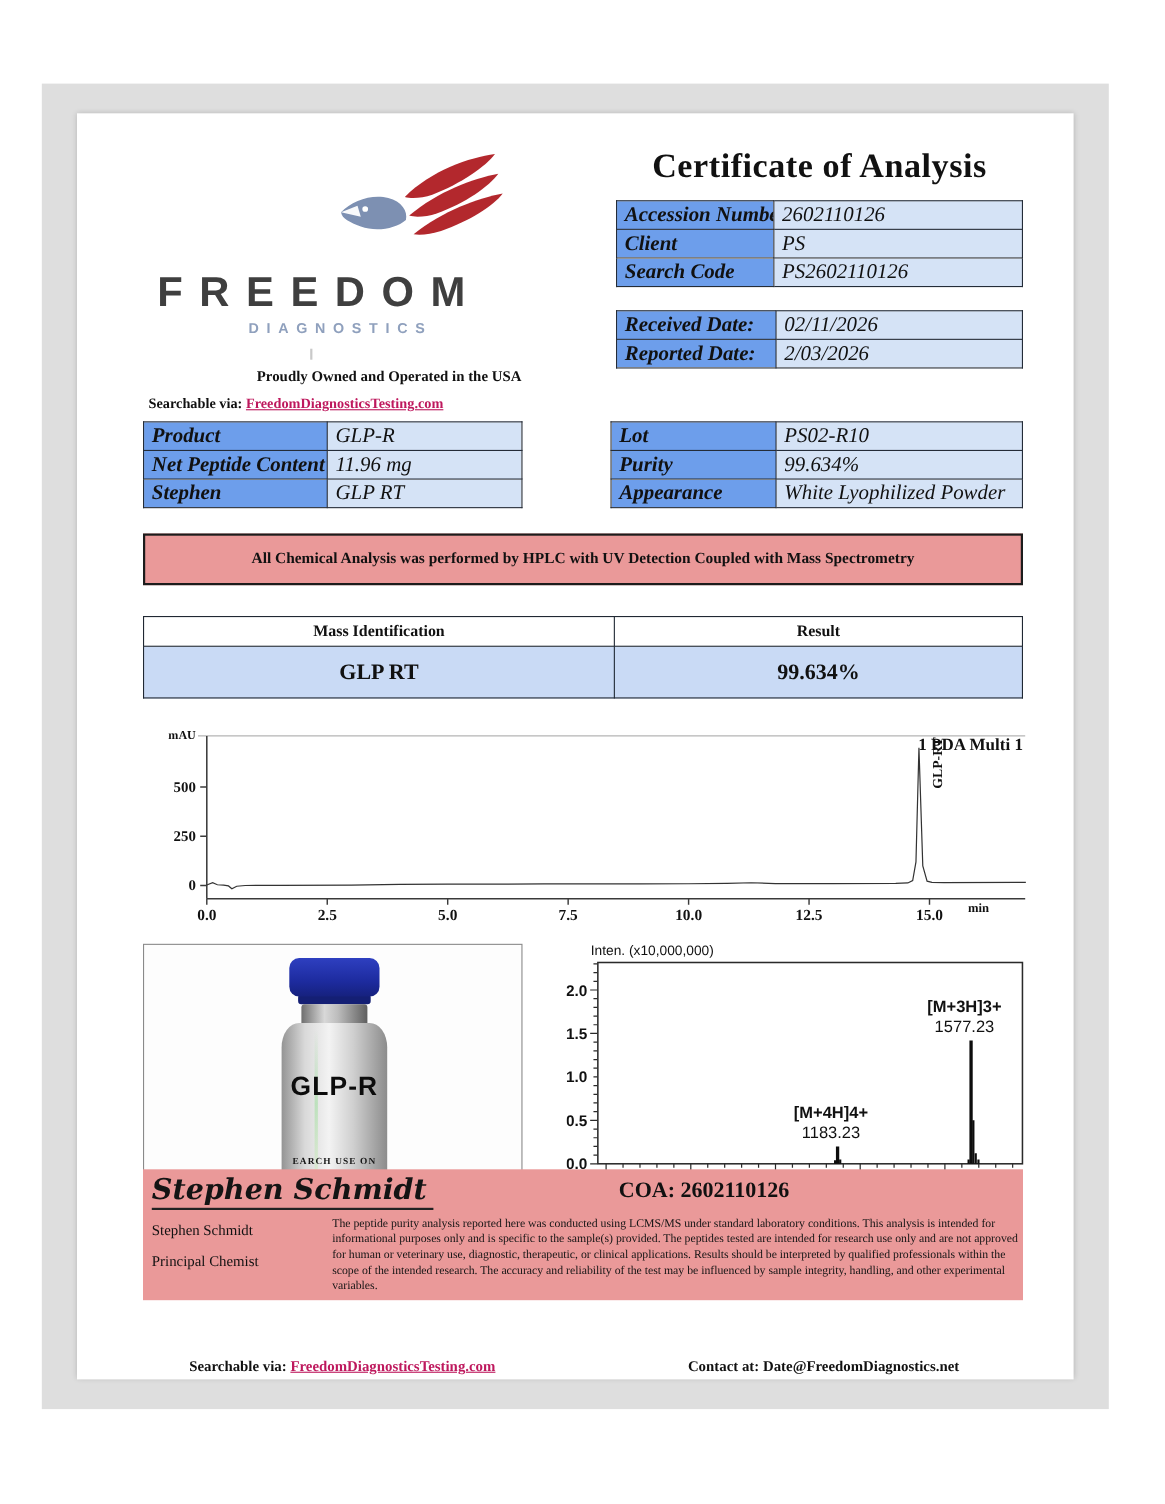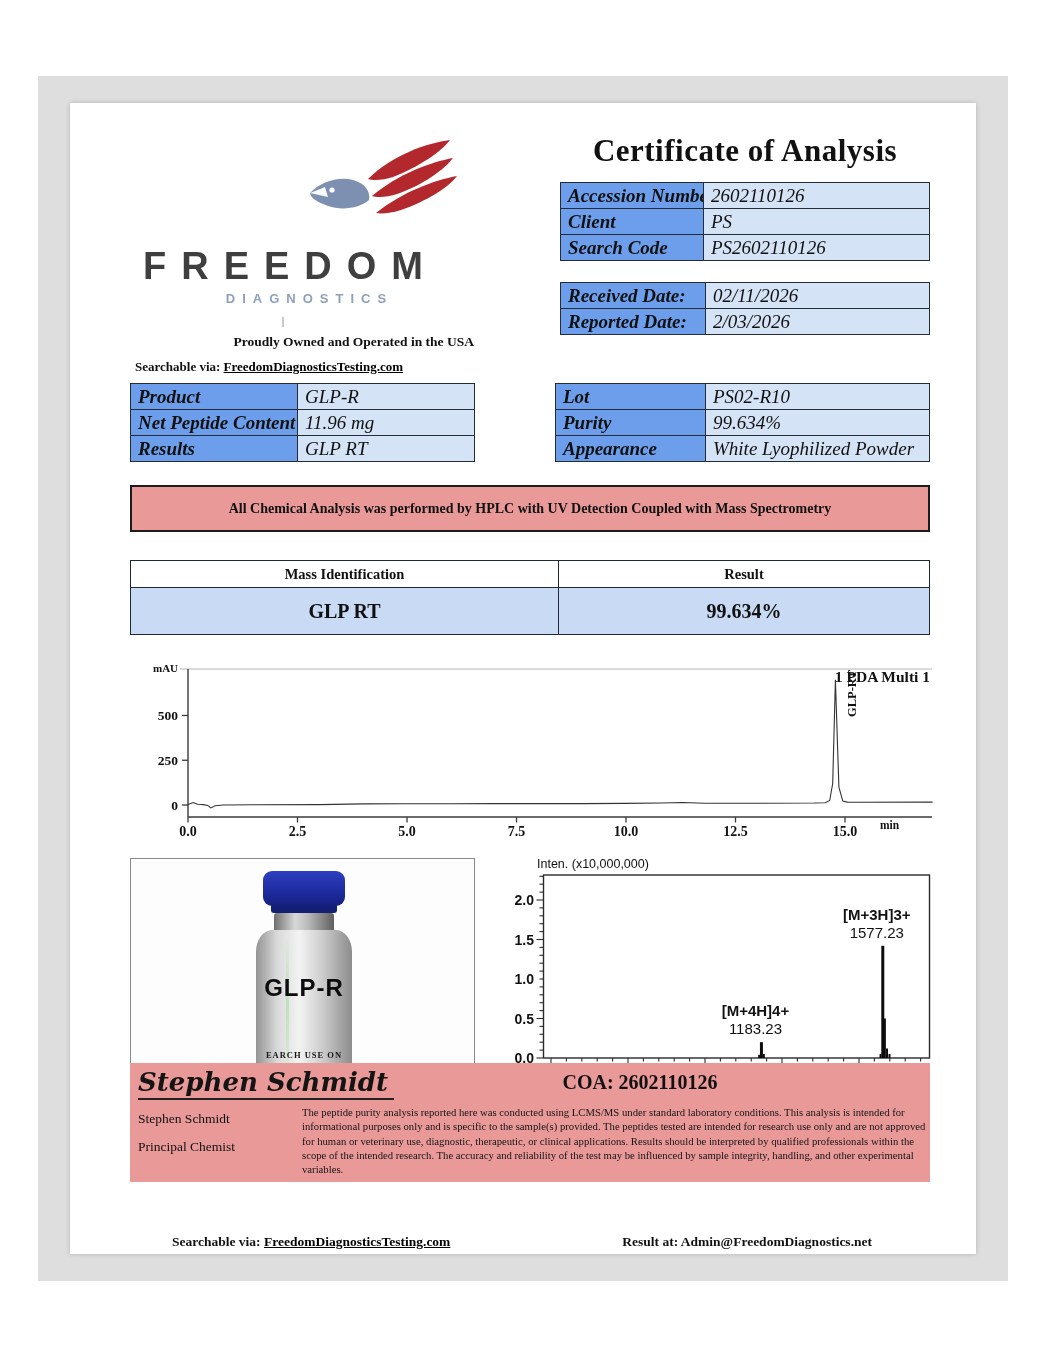--- a/index.html
+++ b/index.html
@@ -20,21 +20,21 @@
   table.tbl td.v{background:#d5e3f6;}
 
   
   .brand-name{left:53px;top:142px;width:320px;text-align:center;font-family:"Liberation Sans",sans-serif;
               font-size:38px;font-weight:700;letter-spacing:15px;color:#3f3f3f;text-indent:15px;}
   .brand-sub{left:76px;top:188px;width:320px;text-align:center;font-family:"Liberation Sans",sans-serif;
              font-size:13px;font-weight:600;letter-spacing:7px;color:#8fa0bd;text-indent:7px;}
   .logo-tick{left:212px;top:214px;width:2px;height:10px;background:#c9c9c9;}
   .tagline{left:64px;top:231px;width:340px;text-align:right;font-size:13.5px;font-weight:bold;}
   .search-line{left:65px;top:256px;font-size:13px;font-weight:bold;}
-  a.blue-link{color:#000000;text-decoration:underline;font-weight:bold;}
+  a.blue-link{color:#be185d;text-decoration:underline;font-weight:bold;}
 
   
   .banner{left:60px;top:382px;width:800px;height:47px;background:#ea9999;border:2px solid #1c1c1c;
           box-sizing:border-box;display:flex;align-items:center;justify-content:center;
           font-size:14px;font-weight:bold;}
 
   
   .result-tbl{left:60px;top:457px;width:800px;}
   table.rtbl{border-collapse:collapse;width:800px;table-layout:fixed;}
   table.rtbl td{border:1.8px solid #202833;text-align:center;}
@@ -153,21 +153,21 @@
       <tbody>
           <tr>
             <td class="h">Product</td>
           <td class="v">GLP-R</td>
           </tr>
       <tr>
             <td class="h">Net Peptide Content</td>
           <td class="v">11.96 mg</td>
           </tr>
       <tr>
-            <td class="h">Results</td>
+            <td class="h">Stephen</td>
           <td class="v">GLP RT</td>
           </tr>
     </tbody>
       </table>
 
     <table class="tbl abs" style="left:485px;top:280px;width:375px;">
       <colgroup>
           <col style="width:150px">
           <col>
         </colgroup>
@@ -339,17 +339,17 @@
       <div class="sig-title">Principal Chemist</div>
       <div class="coa">COA: 2602110126</div>
       <div class="disclaimer">The peptide purity analysis reported here was conducted using LCMS/MS under standard laboratory conditions. This analysis is intended for informational purposes only and is specific to the sample(s) provided. The peptides tested are intended for research use only and are not approved for human or veterinary use, diagnostic, therapeutic, or clinical applications. Results should be interpreted by qualified professionals within the scope of the intended research. The accuracy and reliability of the test may be influenced by sample integrity, handling, and other experimental variables.</div>
     </div>
 
     <div class="abs footer-row">
       <span>
         <span>Searchable via:</span>
         <a class="blue-link">FreedomDiagnosticsTesting.com</a>
       </span>
-      <span>Result at: Admin@FreedomDiagnostics.net</span>
+      <span>Contact at: Date@FreedomDiagnostics.net</span>
     </div>
 
   </div>
 </div>
 
 </body></html>

